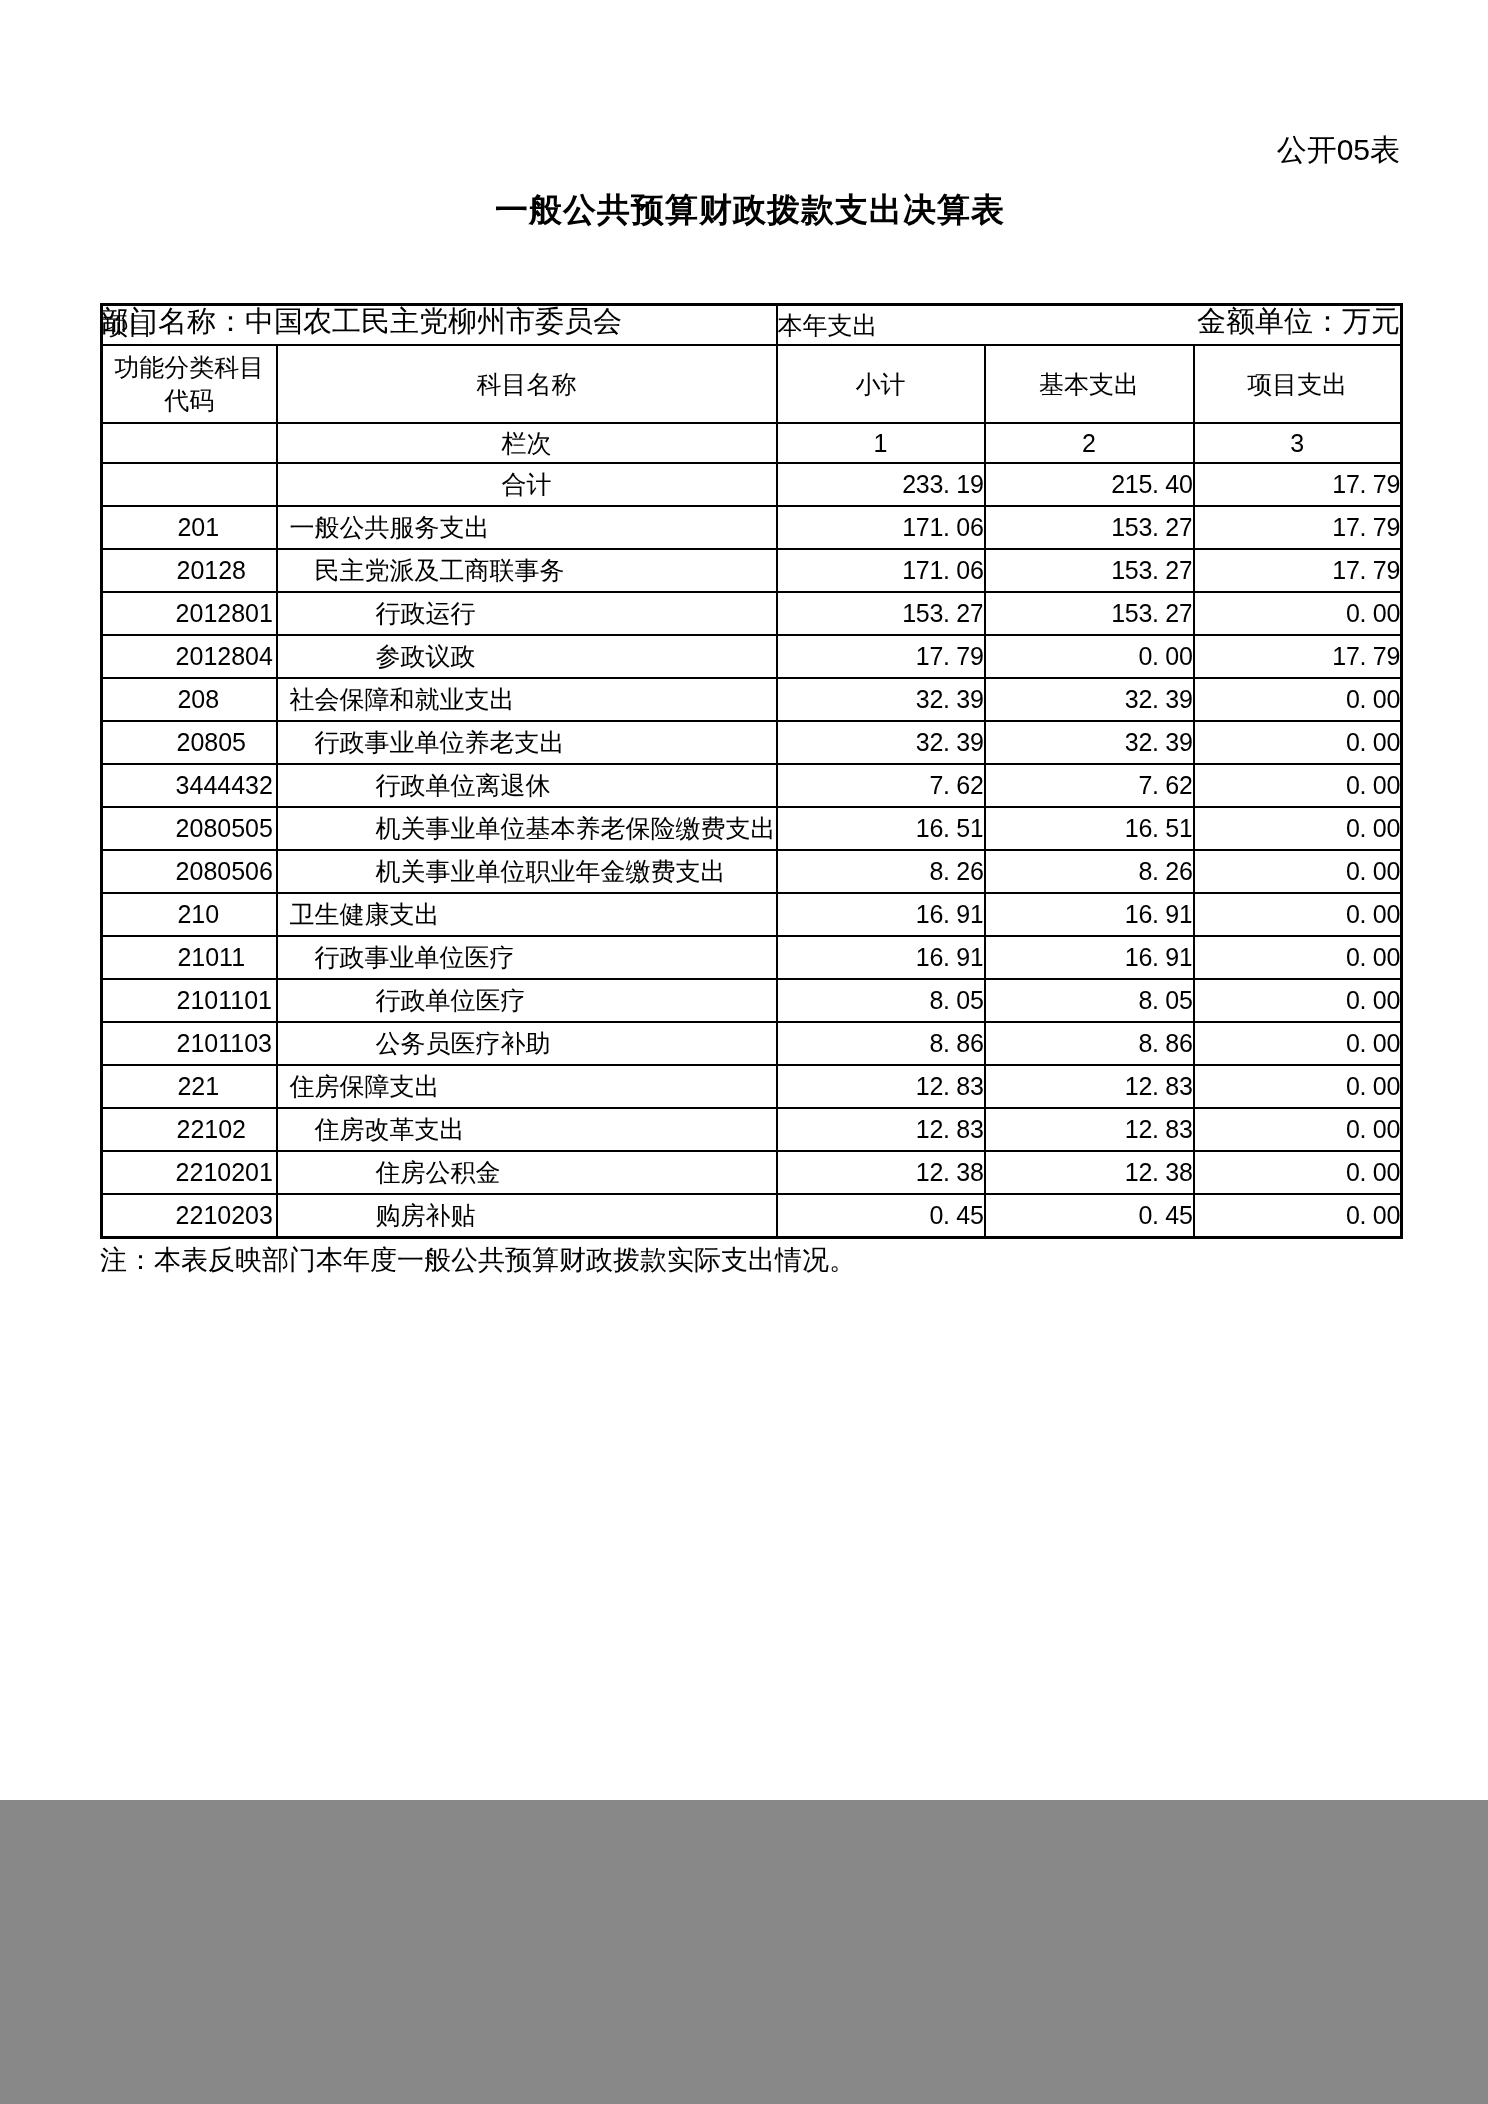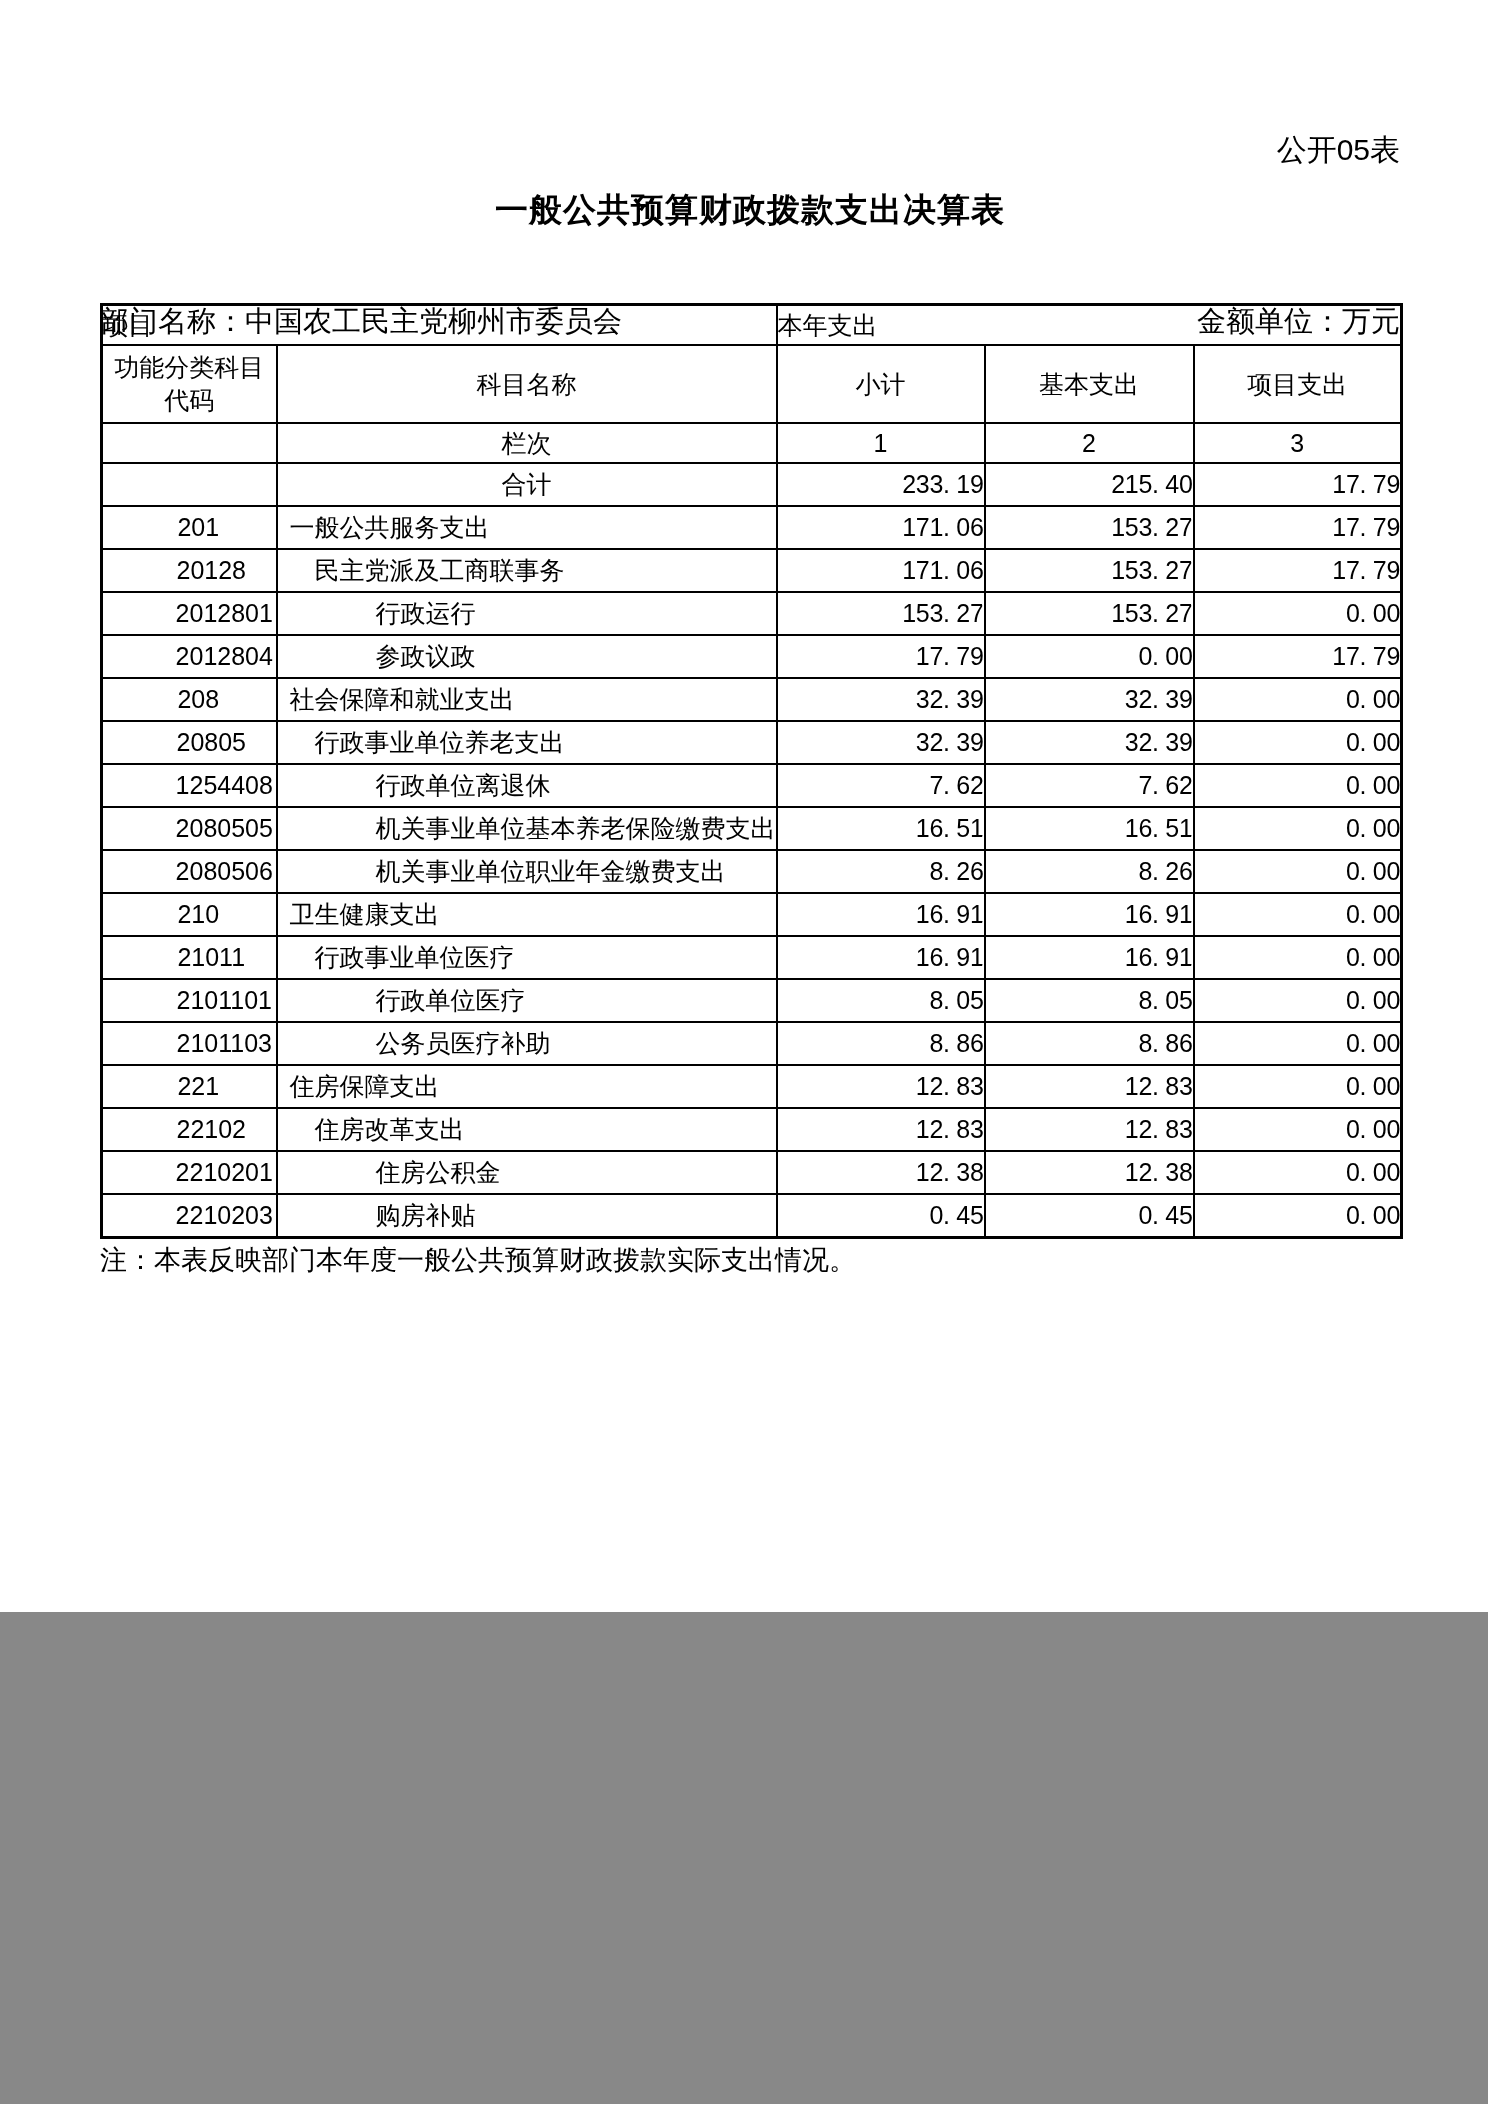--- a/index.html
+++ b/index.html
@@ -1,18 +1,18 @@
 <!DOCTYPE html>
 <html><head>
 <meta charset="utf-8">
 <style>
   html,body{margin:0;padding:0;background:#888;}
   .page{
     position:relative;
-    width:1488px;height:1612px;
+    width:1488px;height:1800px;
     background:#ffffff;
     color:#000;
     font-family:"Liberation Sans","DejaVu Sans",sans-serif;
     overflow:hidden;
   }
   .doc-label{
     position:absolute;
     top:130px;left:100px;width:1300px;
     text-align:right;
     font-size:30px;
@@ -163,21 +163,21 @@
           <td class="num">0. 00</td>
         </tr>
         <tr>
           <td class="code lvl2">20805</td>
           <td class="name lvl2">行政事业单位养老支出</td>
           <td class="num">32. 39</td>
           <td class="num">32. 39</td>
           <td class="num">0. 00</td>
         </tr>
         <tr>
-          <td class="code lvl3">1254408</td>
+          <td class="code lvl3">3444432</td>
           <td class="name lvl3">行政单位离退休</td>
           <td class="num">7. 62</td>
           <td class="num">7. 62</td>
           <td class="num">0. 00</td>
         </tr>
         <tr>
           <td class="code lvl3">2080505</td>
           <td class="name lvl3">机关事业单位基本养老保险缴费支出</td>
           <td class="num">16. 51</td>
           <td class="num">16. 51</td>

